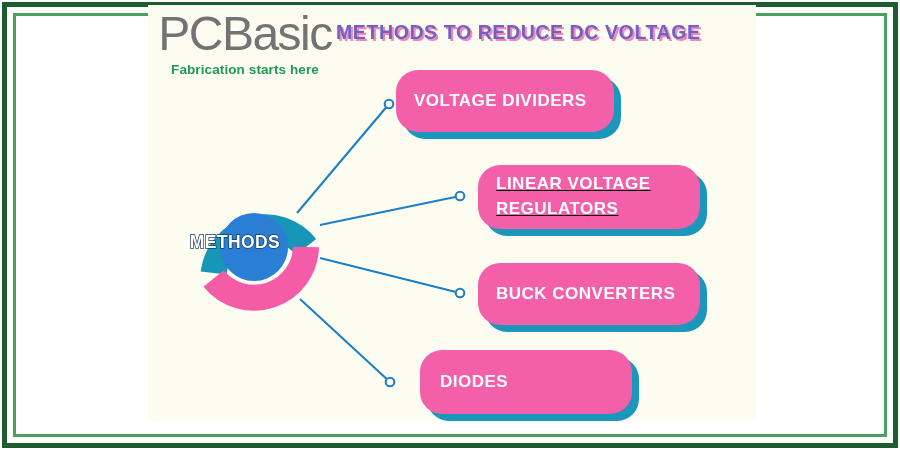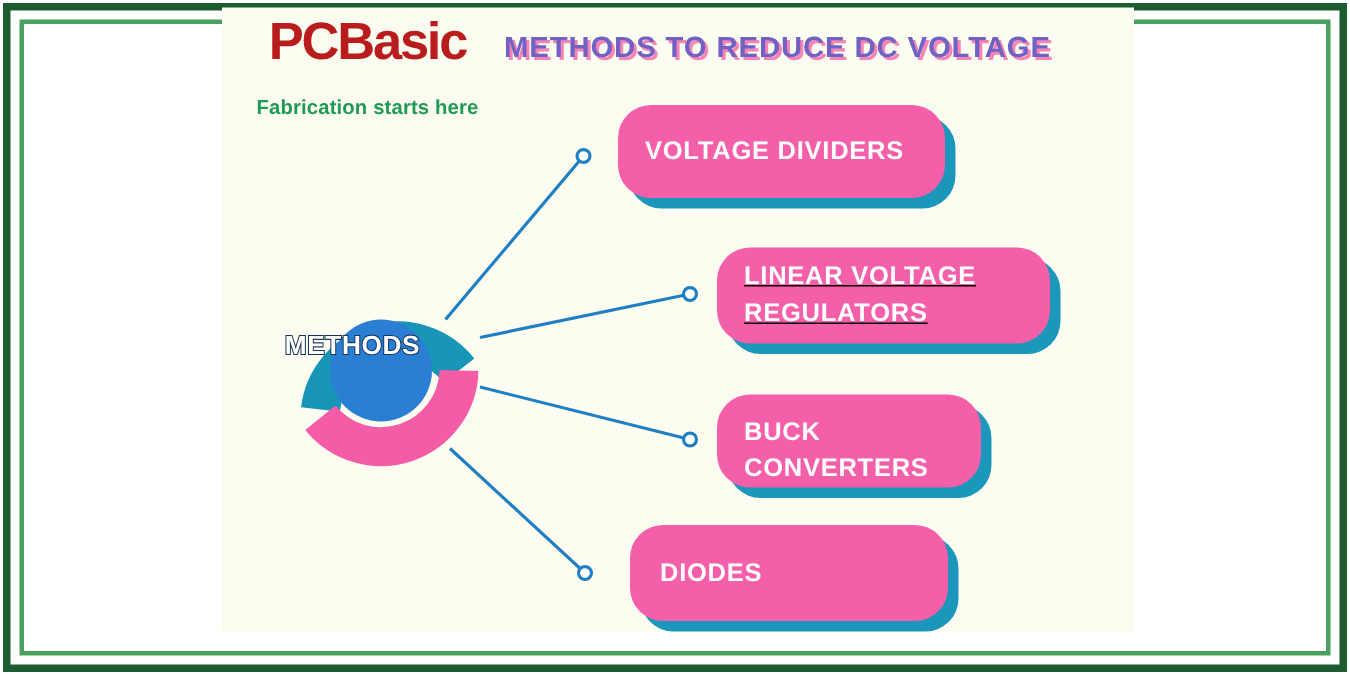--- a/index.html
+++ b/index.html
@@ -55,29 +55,29 @@
   }
 
   
   .logo-wrap {
     position: absolute;
     left: 155px; top: 10px;
     width: 180px;
     text-align: center;
   }
   .logo-mark {
-    font-size: 35px;
-    font-weight: 700;
+    font-size: 48px;
+    font-weight: 400;
     letter-spacing: -1.5px;
-    color: #b91c1c;
+    color: #737373;
     line-height: 1.0;
     white-space: nowrap;
   }
   .logo-tag {
-    margin-top: 19px;
+    margin-top: 4px;
     font-size: 13.5px;
     font-weight: 700;
     color: #1e9a55;
     letter-spacing: 0.1px;
     white-space: nowrap;
   }
 
   
   .main-title {
     position: absolute;
@@ -99,21 +99,21 @@
   }
 
   
   .donut {
     position: absolute;
     left: 189px; top: 182px;
     width: 130px; height: 130px;
   }
   .methods-label {
     position: absolute;
-    left: 170px; top: 220px;
+    left: 170px; top: 232px;
     width: 130px;
     text-align: center;
     font-size: 17.5px;
     font-weight: 700;
     letter-spacing: 0.4px;
     color: #ffffff;
     -webkit-text-stroke: 1.4px #17365f;
     paint-order: stroke fill;
     white-space: nowrap;
     z-index: 6;
@@ -131,23 +131,23 @@
   }
   .box-label {
     color: #ffffff;
     font-weight: 700;
     font-size: 17px;
     letter-spacing: 0.5px;
     line-height: 1.45;
     white-space: pre-line;
   }
 
-  #box-0 { left: 412px; top: 70px;  width: 218px; height: 62px; padding-left: 18px; }
+  #box-0 { left: 396px; top: 70px;  width: 218px; height: 62px; padding-left: 18px; }
   #box-1 { left: 478px; top: 165px; width: 222px; height: 64px; padding-left: 18px; text-decoration: underline; }
-  #box-2 { left: 478px; top: 263px; width: 176px; height: 62px; padding-left: 18px; align-items: flex-end; }
+  #box-2 { left: 478px; top: 263px; width: 222px; height: 62px; padding-left: 18px; }
   #box-3 { left: 420px; top: 350px; width: 212px; height: 64px; padding-left: 20px; }
 </style>
 </head>
 <body>
 
 <div id="canvas">
 
   <div class="frame-outer"></div>
   <div class="frame-mid"></div>
   <div class="frame-inner"></div>

